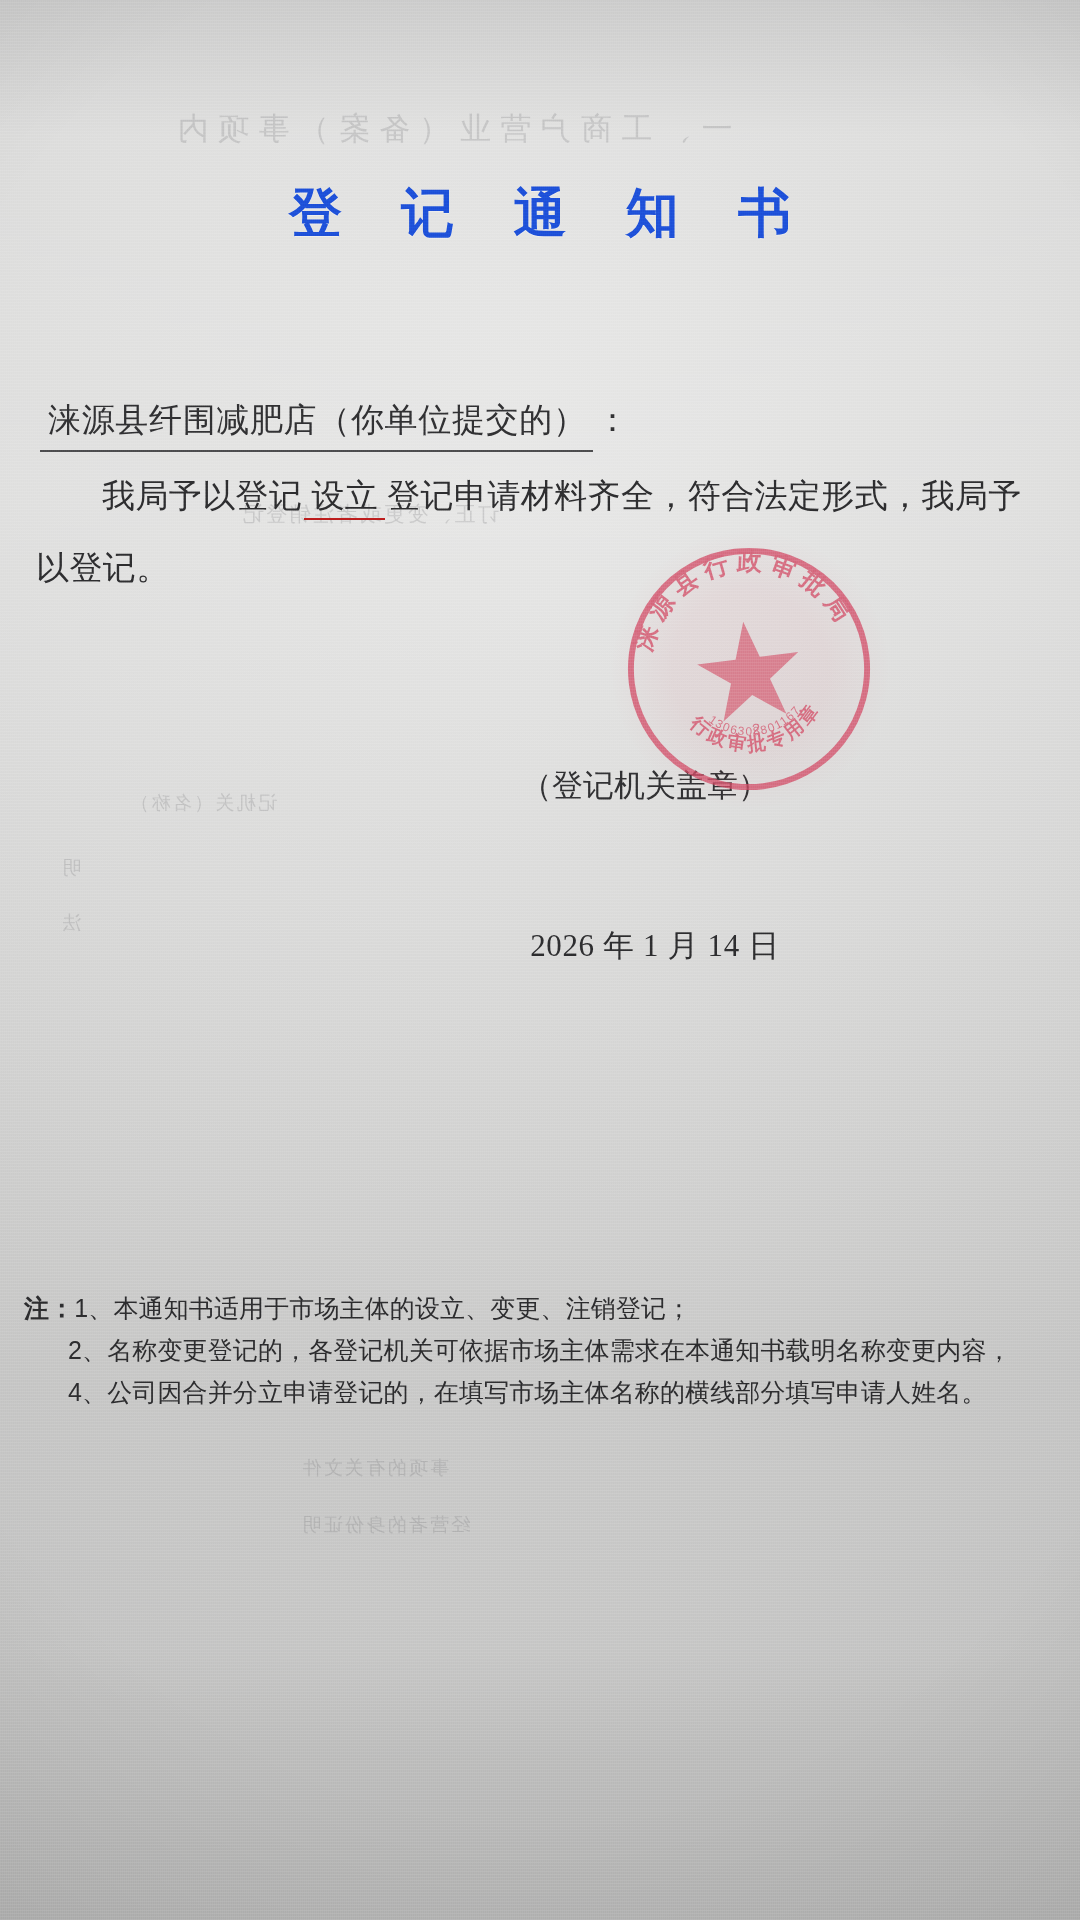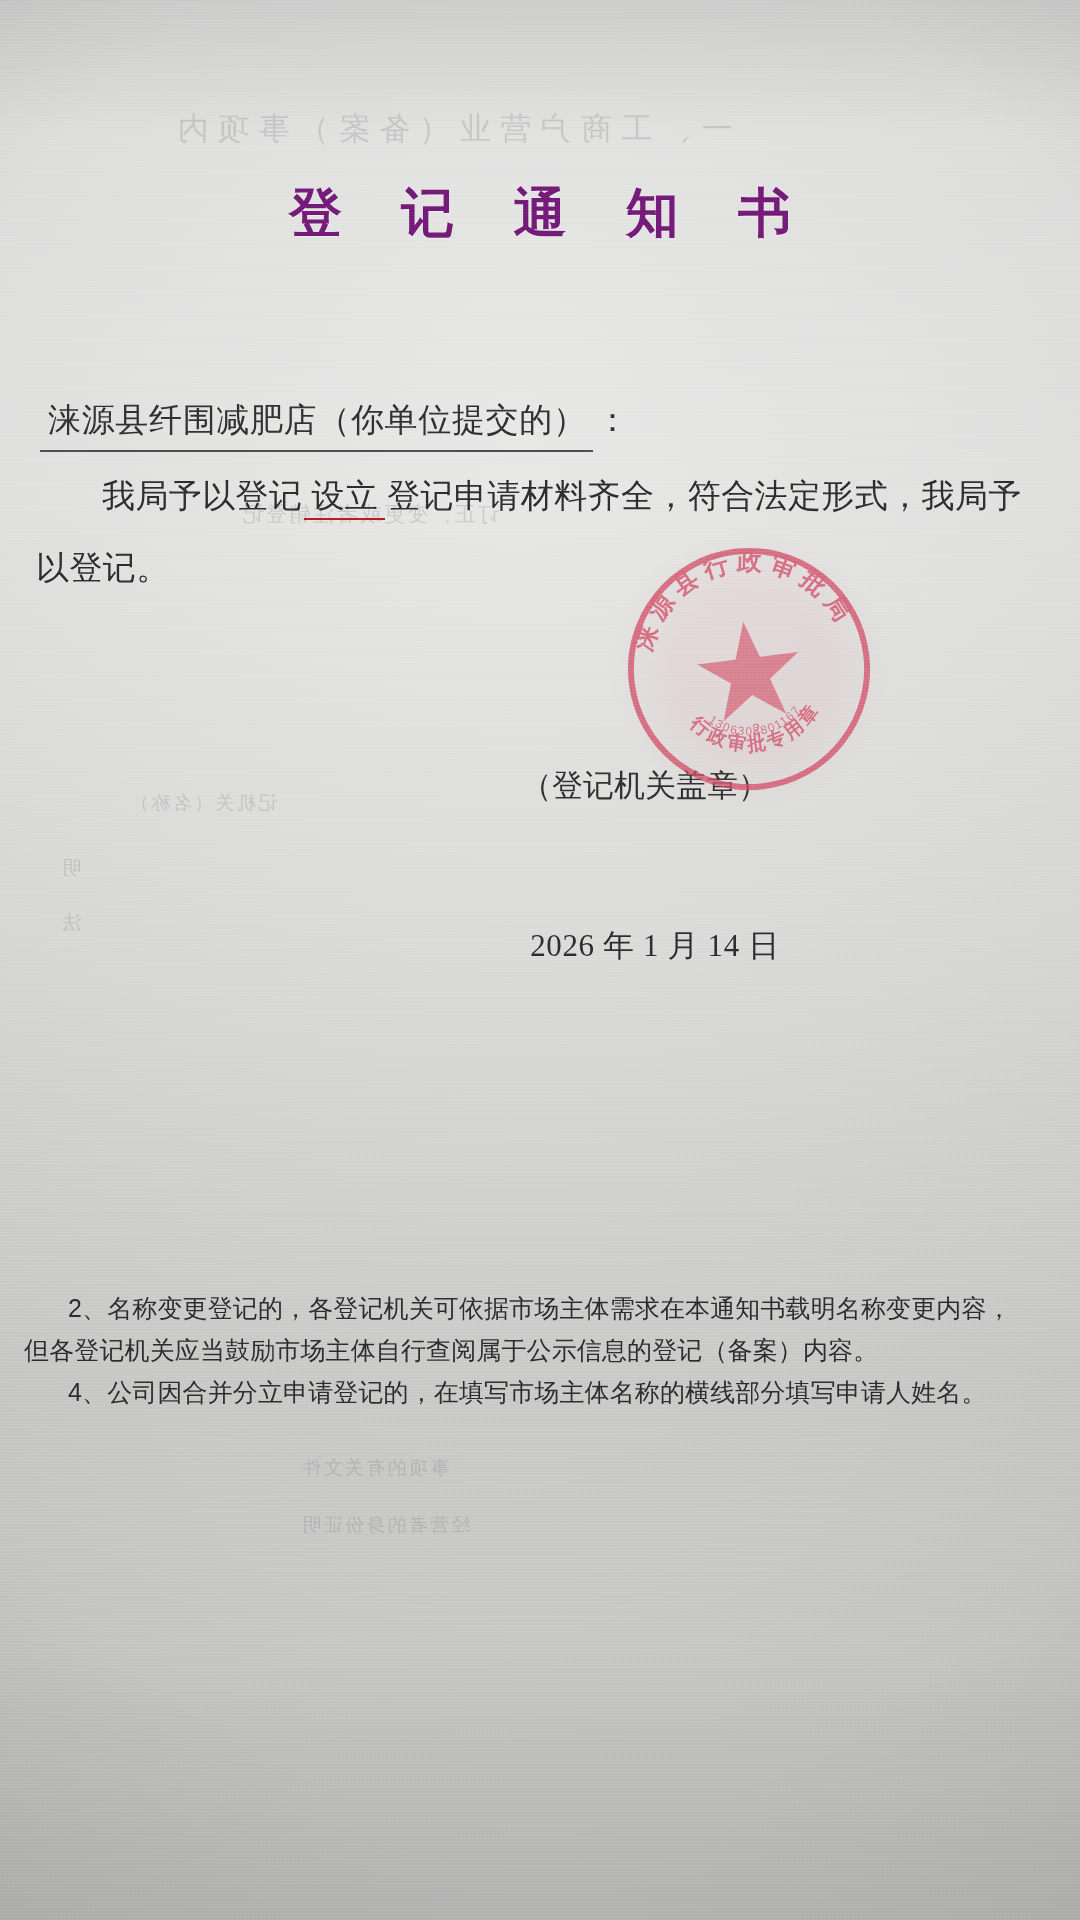--- a/index.html
+++ b/index.html
@@ -53,21 +53,21 @@
   .bleed.b7{top:1512px;left:300px;font-size:19px;}
 
   
   #doc{position:absolute;inset:0;}
 
   .title{
     position:absolute;top:178px;left:0;width:1080px;
     text-align:center;
     font-size:53px;letter-spacing:.42em;
     text-indent:.42em;
-    color:#701a75;
+    color:#1d4ed8;
     font-family:"Liberation Sans","DejaVu Sans",sans-serif;
     font-weight:700;
     text-shadow:0 1px 0 rgba(255,255,255,.35);
   }
   .docno{
     position:absolute;top:323px;left:0;width:1080px;
     text-align:center;font-size:29px;color:#3a3a3c;letter-spacing:.01em;
   }
   .addressee{
     position:absolute;top:398px;left:40px;
@@ -161,24 +161,24 @@
   <div class="para p1">
     <span class="indent"></span><span>我局予以登记</span><span class="ul-fill">设立</span><span>登记申请材料齐全，符合法定形式，我局予以登记。</span>
   </div>
 
   <div class="seal-note"><span>（登记机关盖章）</span></div>
 
   <div class="date-line"><span>2026 年 1 月 14 日</span></div>
 
   <div class="notes">
     <div class="n-row">
-      <span class="n-indent"></span><span>2、</span><span>名称变更登记的，各登记机关可依据市场主体需求在本通知书载明名称变更内容，</span>
+      <span class="n-lead">注：</span><span>1、</span><span>本通知书适用于市场主体的设立、变更、注销登记；</span>
     </div>
     <div class="n-row">
-      <span>但各登记机关应当鼓励市场主体自行查阅属于公示信息的登记（备案）内容。</span>
+      <span class="n-indent"></span><span>2、</span><span>名称变更登记的，各登记机关可依据市场主体需求在本通知书载明名称变更内容，</span>
     </div>
     <div class="n-row">
       <span class="n-indent"></span><span>4、</span><span>公司因合并分立申请登记的，在填写市场主体名称的横线部分填写申请人姓名。</span>
     </div>
   </div>
 
 </div>
 
 <div class="seal-glow"></div>
 <div id="seal">

